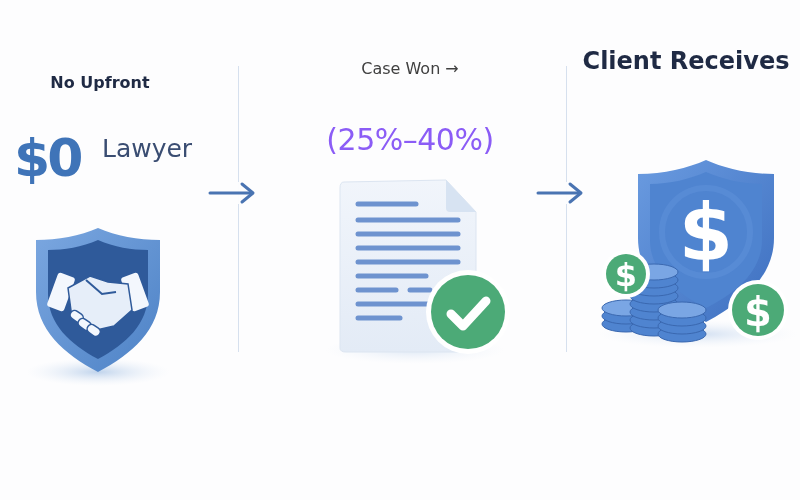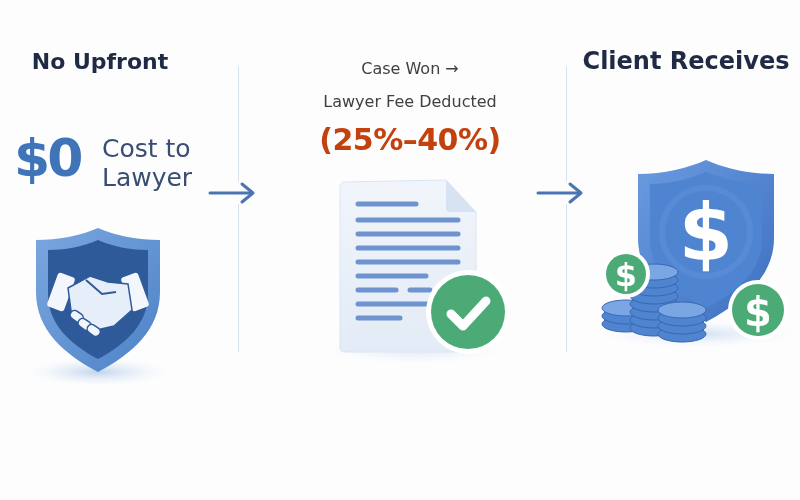--- a/index.html
+++ b/index.html
@@ -1,36 +1,35 @@
 <!DOCTYPE html>
 <html><head>
 <meta charset="utf-8">
 <style>
   html, body { margin:0; padding:0; }
   body { width:800px; height:500px; background:#fdfdfe; position:relative; overflow:hidden; font-family:"DejaVu Sans", sans-serif; color:#1f2a44; }
   .abs { position:absolute; }
   .title { text-align:center; font-weight:bold; color:#1f2a44; }
-  .t1 { left:0; top:45px; width:200px; font-size:22px; line-height:34px; }
+  .t1 { left:0; top:66px; width:200px; font-size:16px; line-height:34px; }
   .t3 { left:572px; top:44px; width:228px; font-size:24px; line-height:34px; }
   .t2 { left:262px; top:52px; width:296px; font-size:16px; line-height:33px; font-weight:normal; color:#404040; }
-  .pct { left:262px; top:122px; width:296px; text-align:center; font-size:30px; font-weight:bold; color:#c2410c; letter-spacing:-0.5px; }
+  .pct { left:262px; top:122px; width:296px; text-align:center; font-size:30px; font-weight:normal; color:#8b5cf6; letter-spacing:-0.5px; }
   .zero { left:14px; top:128px; font-size:52px; font-weight:bold; color:#3f74b8; letter-spacing:-3px; line-height:60px; }
   .costlbl { left:102px; top:134px; font-size:25px; line-height:29px; color:#3a4d72; }
   .divider { width:1px; background:#d6e0ee; }
   svg { position:absolute; overflow:visible; }
 </style>
 </head>
 <body>
 
 <div class="abs title t1">
   <div>No Upfront</div>
 </div>
 <div class="abs zero">$0</div>
 <div class="abs costlbl">
-  <div>Cost to</div>
   <div>Lawyer</div>
 </div>
 
 <svg width="140" height="160" style="left:28px;top:222px;" viewBox="0 0 140 160">
   <defs>
     <radialGradient id="sh1" cx="50%" cy="50%" r="50%">
       <stop offset="0" stop-color="#b9cfea" stop-opacity="0.9"></stop>
       <stop offset="1" stop-color="#e8eff8" stop-opacity="0"></stop>
     </radialGradient>
     <linearGradient id="shieldOuter" x1="0" y1="0" x2="1" y2="1">
@@ -55,21 +54,20 @@
 
 <div class="abs divider" style="left:238px;top:66px;height:286px;"></div>
 <svg width="50" height="22" style="left:208px;top:182px;" viewBox="0 0 50 22">
   <rect x="0" y="0" width="50" height="22" fill="#fdfdfe" opacity="0.95"></rect>
   <path d="M2 11 H44" stroke="#4a74b2" stroke-width="3" stroke-linecap="round"></path>
   <path d="M34 2 L45 11 L34 20" fill="none" stroke="#4a74b2" stroke-width="3" stroke-linecap="round" stroke-linejoin="round"></path>
 </svg>
 
 <div class="abs title t2">
   <div>Case Won →</div>
-  <div>Lawyer Fee Deducted</div>
 </div>
 <div class="abs pct">(25%–40%)</div>
 
 <svg width="200" height="200" style="left:320px;top:170px;" viewBox="0 0 200 200">
   <defs>
     <radialGradient id="sh2" cx="50%" cy="50%" r="50%">
       <stop offset="0" stop-color="#dbe6f4" stop-opacity="0.9"></stop>
       <stop offset="1" stop-color="#eef3fa" stop-opacity="0"></stop>
     </radialGradient>
     <linearGradient id="paper" x1="0" y1="0" x2="0" y2="1">

